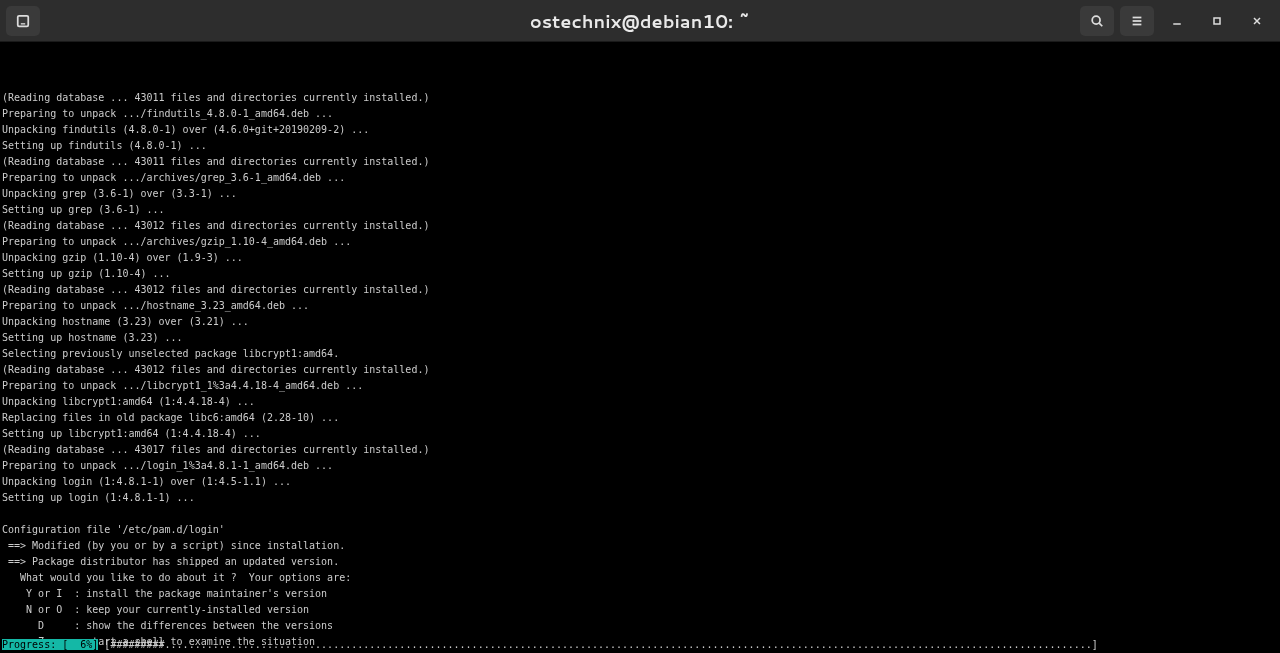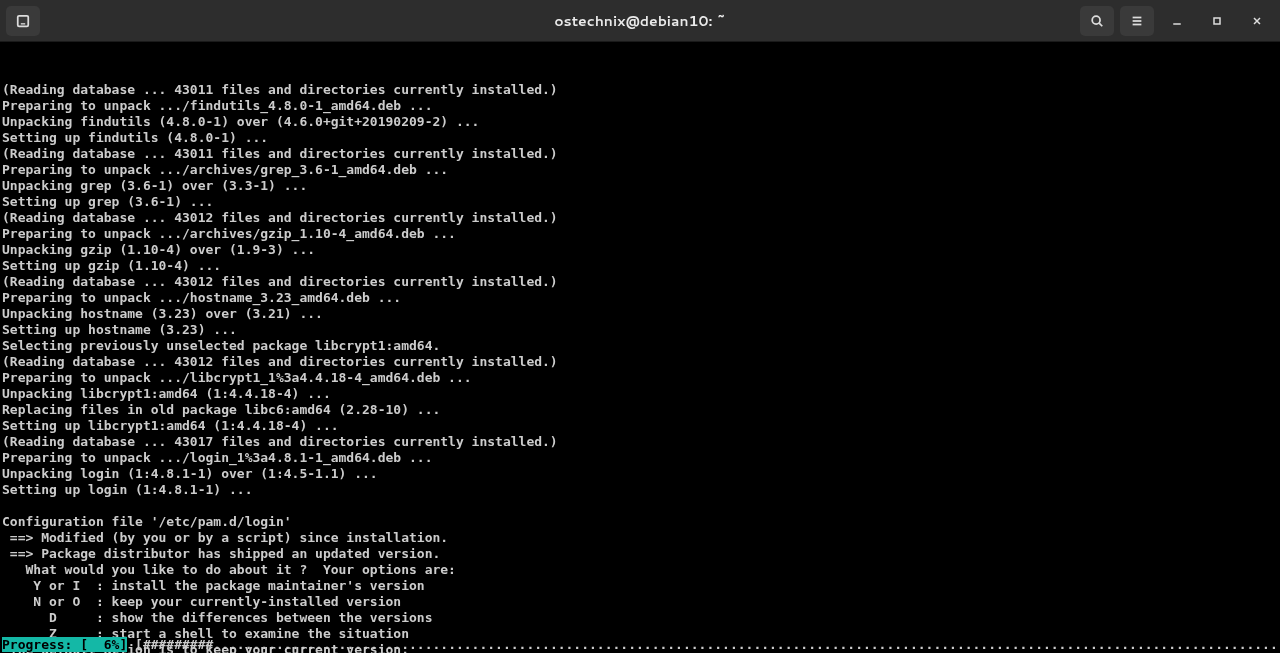--- a/index.html
+++ b/index.html
@@ -6,21 +6,21 @@
   html, body { width: 1280px; height: 653px; overflow: hidden; background: #000; font-family: "DejaVu Sans Mono", "Liberation Mono", monospace; }
   
   
   .titlebar {
     height: 42px;
     background: #2d2d2d;
     display: flex;
     align-items: center;
     color: #ddd;
     font-family: "Cantarell", "DejaVu Sans", sans-serif;
-    font-size: 14px;
+    font-size: 18px;
     border-bottom: 1px solid #1a1a1a;
   }
   .tb-left, .tb-right { display: flex; align-items: center; gap: 6px; }
   .tb-left { padding-left: 6px; }
   .tb-right { padding-right: 6px; margin-left: auto; }
   .tb-btn {
     width: 34px; height: 30px;
     border-radius: 5px;
     background: #3a3a3a;
     display: flex; align-items: center; justify-content: center;
@@ -36,28 +36,27 @@
     text-align: center;
     pointer-events: none;
     font-weight: 600;
     color: #eaeaea;
   }
 
   
   .term {
     background: #000;
     color: #ccc;
-    font-size: 13px;
+    font-size: 10px;
     line-height: 16px;
-    padding: 8px 2px 0 2px;
+    padding: 16px 2px 0 2px;
     white-space: pre;
     letter-spacing: 0px;
     position: relative;
     height: calc(653px - 42px);
-    font-weight: bold;
   }
   .term .row { height: 16px; }
   .progress-row {
     position: absolute;
     left: 2px; right: 2px;
     bottom: 0;
   }
   .pg-label { background: #14b8a6; color: #000; }
 </style>
 </head>

